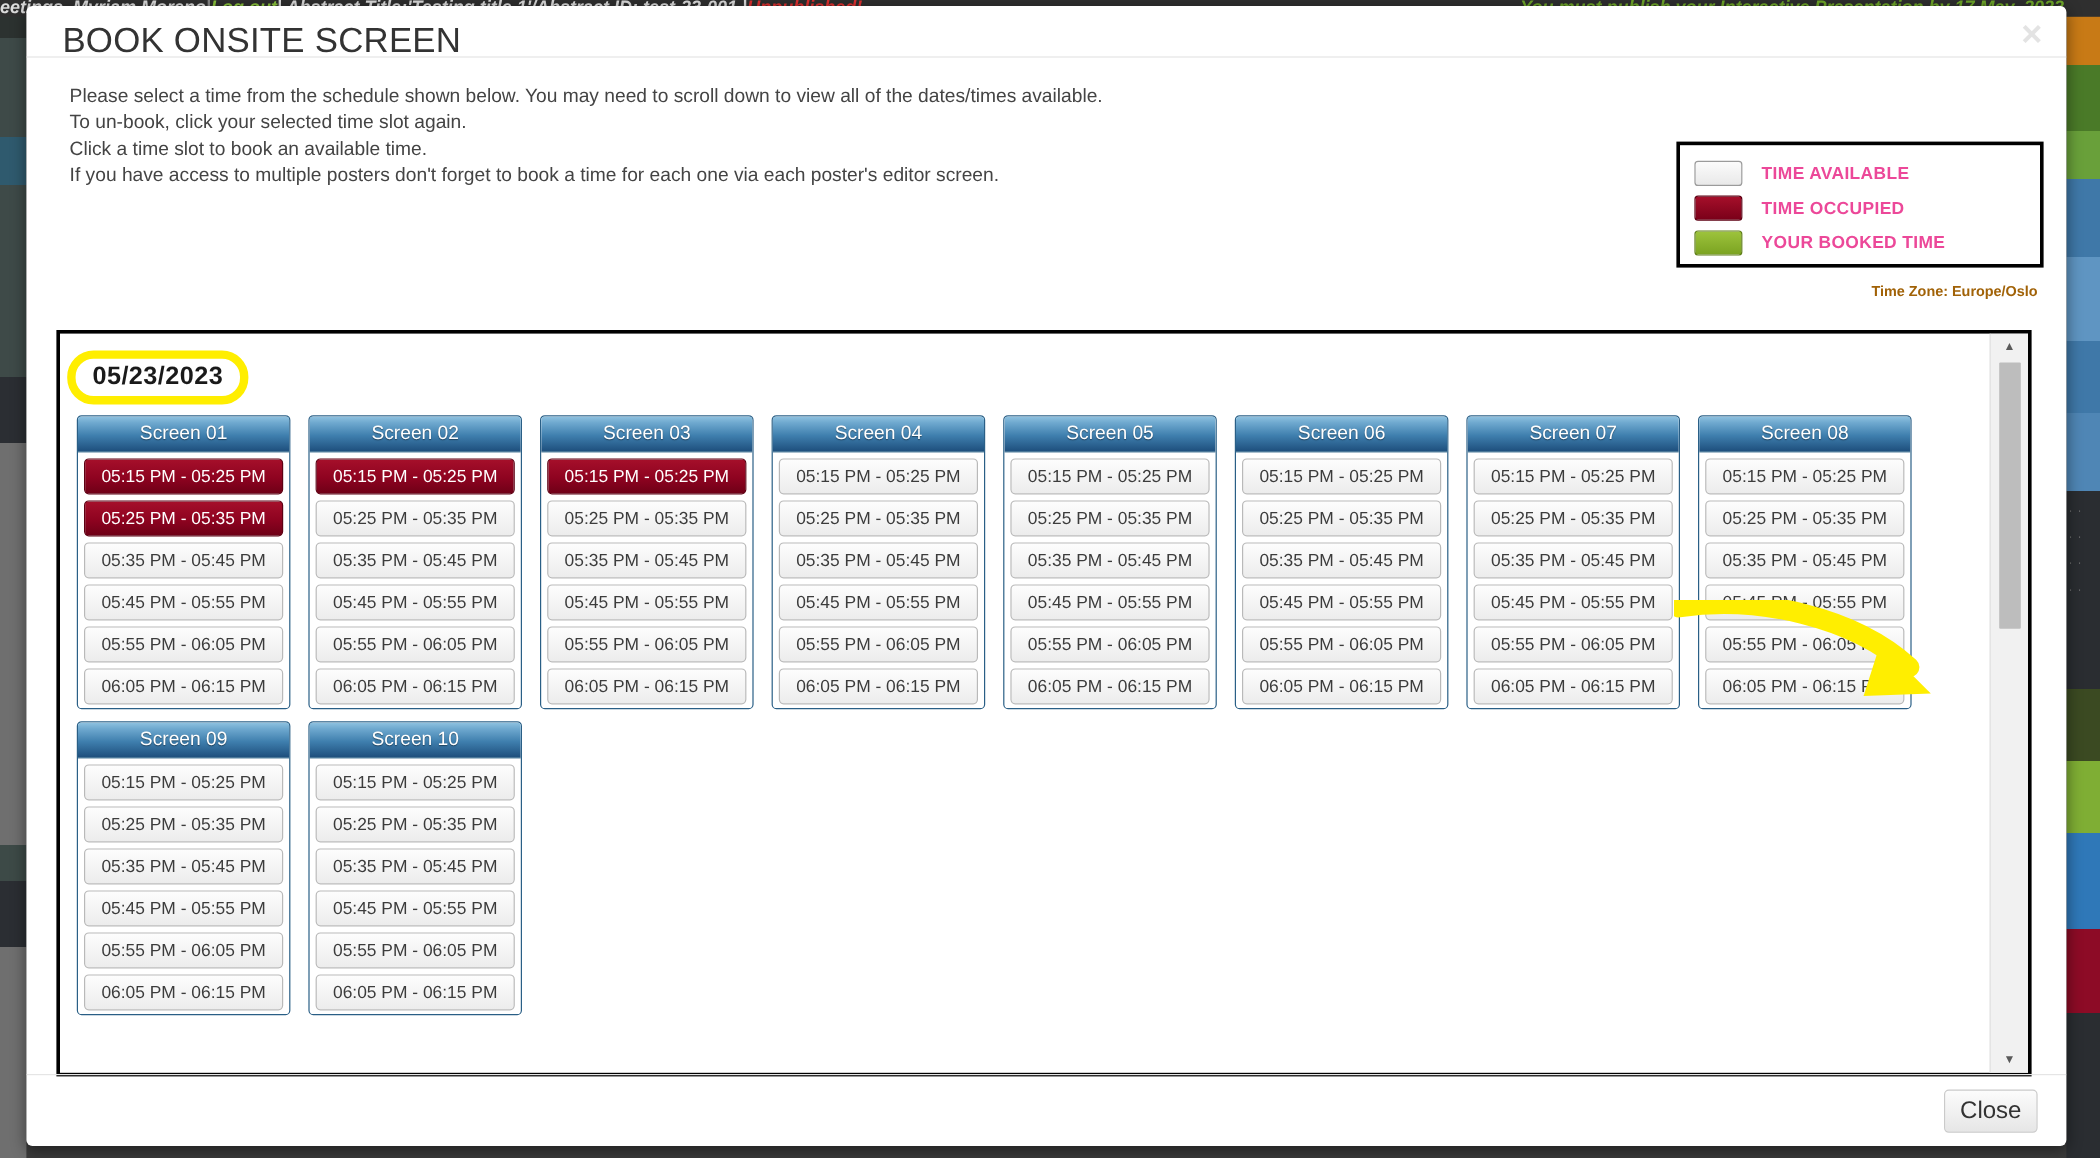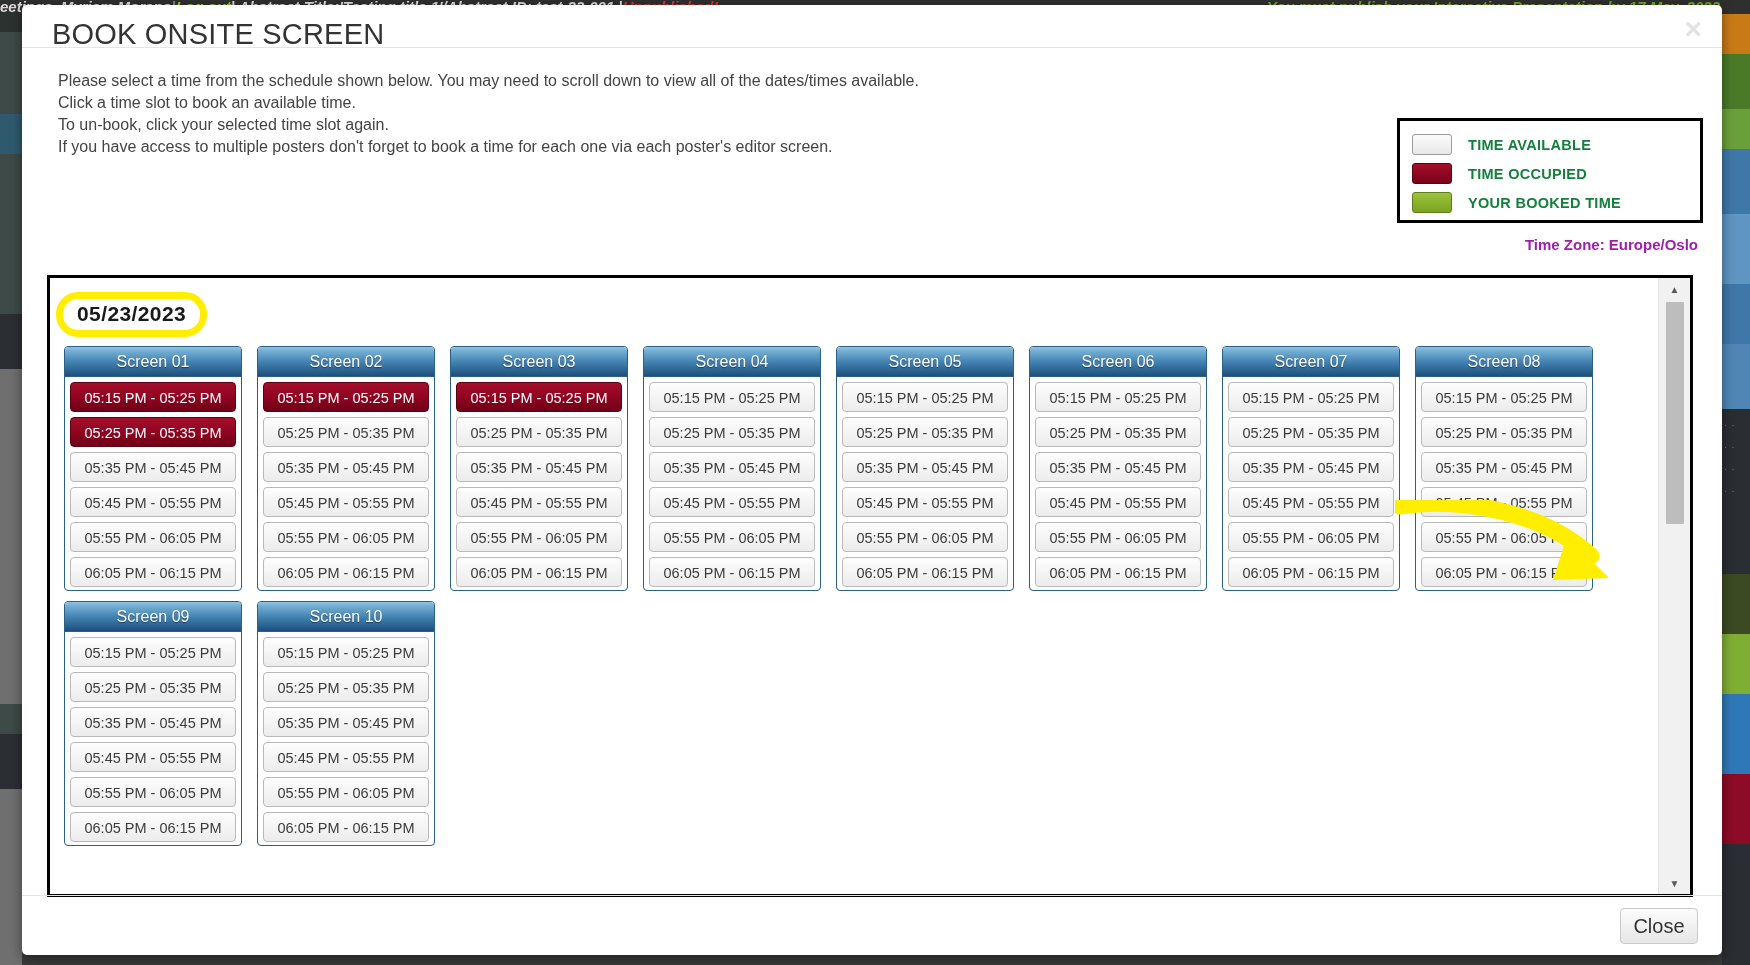--- a/index.html
+++ b/index.html
@@ -158,30 +158,30 @@
     border-radius: 3px;
     margin-right: 16px;
     flex: 0 0 auto;
   }
   .sw-available { background: linear-gradient(to bottom, #fbfbfb, #e9e9e9); }
   .sw-occupied  { background: linear-gradient(to bottom, #a50f2a, #7a0019); border-color:#5e0013; }
   .sw-booked    { background: linear-gradient(to bottom, #9dc33c, #7ba321); border-color:#5f7f16; }
   .legend-label {
     font-size: 14.5px;
     font-weight: 700;
-    color: #15803d;
+    color: #ec4899;
     letter-spacing: .3px;
   }
   .timezone {
     position: absolute;
     right: 24px;
     top: 188px;
-    font-size: 15px;
+    font-size: 12px;
     font-weight: 700;
-    color: #a21caf;
+    color: #a16207;
   }
 
   
   .schedule-panel {
     position: absolute;
     left: 25px;
     top: 227px;
     width: 1646px;
     height: 622px;
     border: 3px solid #000;
@@ -344,22 +344,22 @@
 
   <div class="modal-header">
     <div class="modal-title">BOOK ONSITE SCREEN</div>
     <div class="modal-close-x">×</div>
   </div>
 
   <div class="modal-body">
 
     <div class="instructions" id="instructions">
         <p>Please select a time from the schedule shown below. You may need to scroll down to view all of the dates/times available.</p>
+        <p>To un-book, click your selected time slot again.</p>
         <p>Click a time slot to book an available time.</p>
-        <p>To un-book, click your selected time slot again.</p>
         <p>If you have access to multiple posters don't forget to book a time for each one via each poster's editor screen.</p>
       </div>
 
     <div class="legend-box">
       <div id="legend-rows">
           <div class="legend-row">
             <div class="legend-swatch sw-available"></div>
             <div class="legend-label">TIME AVAILABLE</div>
           </div>
           <div class="legend-row">

